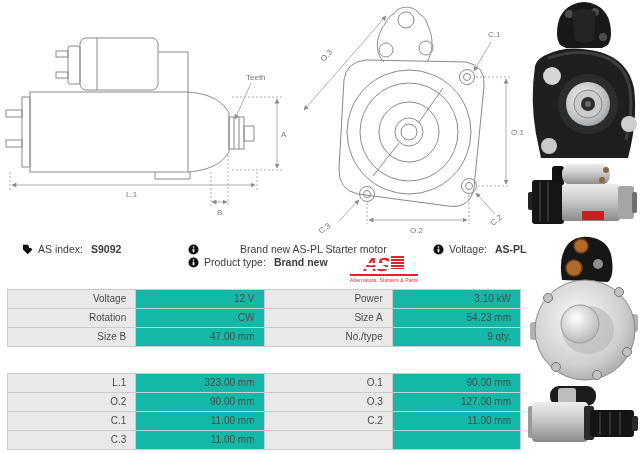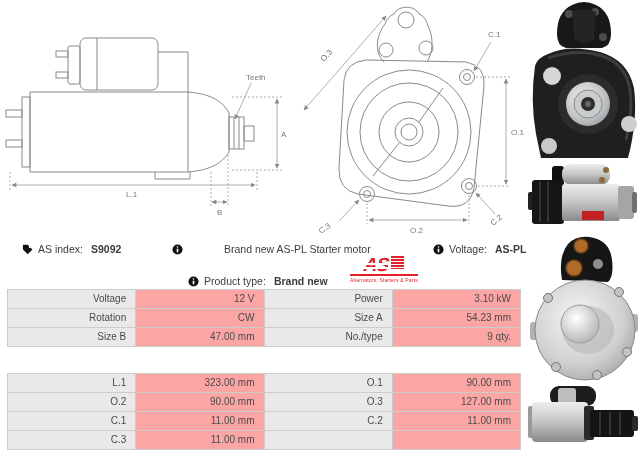--- a/index.html
+++ b/index.html
@@ -36,21 +36,21 @@
     background:repeating-linear-gradient(180deg,#e32228 0 2px,#ffffff 2px 3px); }
   .as-logo-stripe { position:absolute; left:0; right:15px; height:1.5px; background:#fff; }
   .as-logo-tagline { font-size:5px; color:#e32228; border-top:2.5px solid #e32228; padding-top:1px; margin-top:-1px; letter-spacing:0.2px; white-space:nowrap; }
 
   
   .spec-table { position:absolute; left:7px; width:514px; border-collapse:collapse; table-layout:fixed; font-size:10px; color:#4a4a4a; }
   .spec-table.g1 { top:289px;padding-left:46px; }
   .spec-table.g2 { top:373px; }
   .spec-table td { border:1px solid #cccccc; padding:2px 9px 2px 5px; text-align:right; vertical-align:middle; height:14px; line-height:12px; }
   .spec-table td.lbl { background:#e9e9e9; }
-  .spec-table td.val { background:#fca5a5; }
+  .spec-table td.val { background:#14b8a6; }
 </style>
 </head>
 <body>
 
 <div class="page">
 
   <svg class="drawing side" width="288" height="238" viewBox="0 0 288 238">
     <defs>
       <marker id="ae" markerWidth="8" markerHeight="8" refX="5.5" refY="3" orient="auto">
           <path d="M0,0 L6,3 L0,6 Z" fill="#8a8a8a"></path>
@@ -254,32 +254,32 @@
     <div class="info-item" style="left:10px; top:26px;margin-top:30px;">
       <span class="icon">
         <svg width="11" height="11" viewBox="0 0 12 12">
             <rect x="1" y="1" width="10" height="10" rx="1.5" fill="none" stroke="#e32228" stroke-width="1.6"></rect>
             <path d="M3,6 L5.2,8.4 L10.5,2.2" fill="none" stroke="#e32228" stroke-width="1.8"></path>
           </svg>
       </span>
       <span class="std-line">STANDARD LINE</span>
     </div>
 
-    <div class="info-item" style="left:172px; top:5px;gap:41px;">
+    <div class="info-item" style="left:188px; top:5px;gap:41px;">
       <span class="icon">
         <svg width="11" height="11" viewBox="0 0 12 12">
             <circle cx="6" cy="6" r="5.5" fill="#111111"></circle>
             <rect x="5.1" y="2.4" width="1.8" height="1.8" rx="0.9" fill="#ffffff"></rect>
             <rect x="5.1" y="5" width="1.8" height="4.4" rx="0.9" fill="#ffffff"></rect>
           </svg>
       </span>
       <span>Brand new AS-PL Starter motor</span>
     </div>
 
-    <div class="info-item" style="left:188px; top:37px;">
+    <div class="info-item" style="left:188px; top:18px;">
       <span class="icon">
         <svg width="11" height="11" viewBox="0 0 12 12">
             <circle cx="6" cy="6" r="5.5" fill="#111111"></circle>
             <rect x="5.1" y="2.4" width="1.8" height="1.8" rx="0.9" fill="#ffffff"></rect>
             <rect x="5.1" y="5" width="1.8" height="4.4" rx="0.9" fill="#ffffff"></rect>
           </svg>
       </span>
       <span>Product type:</span>
       <span class="b">Brand new</span>
     </div>

